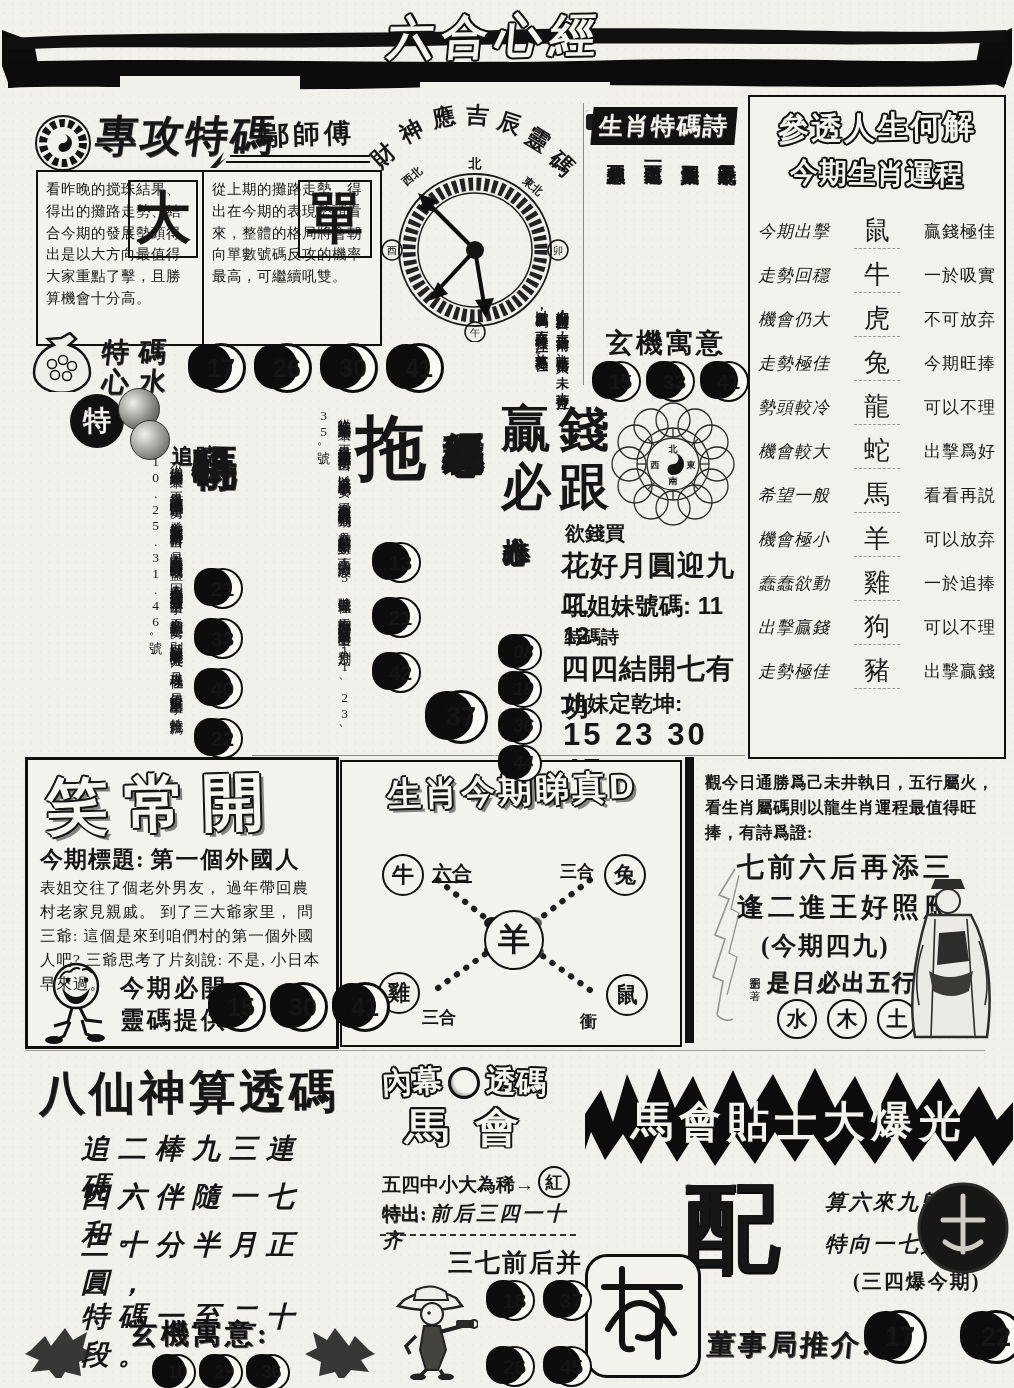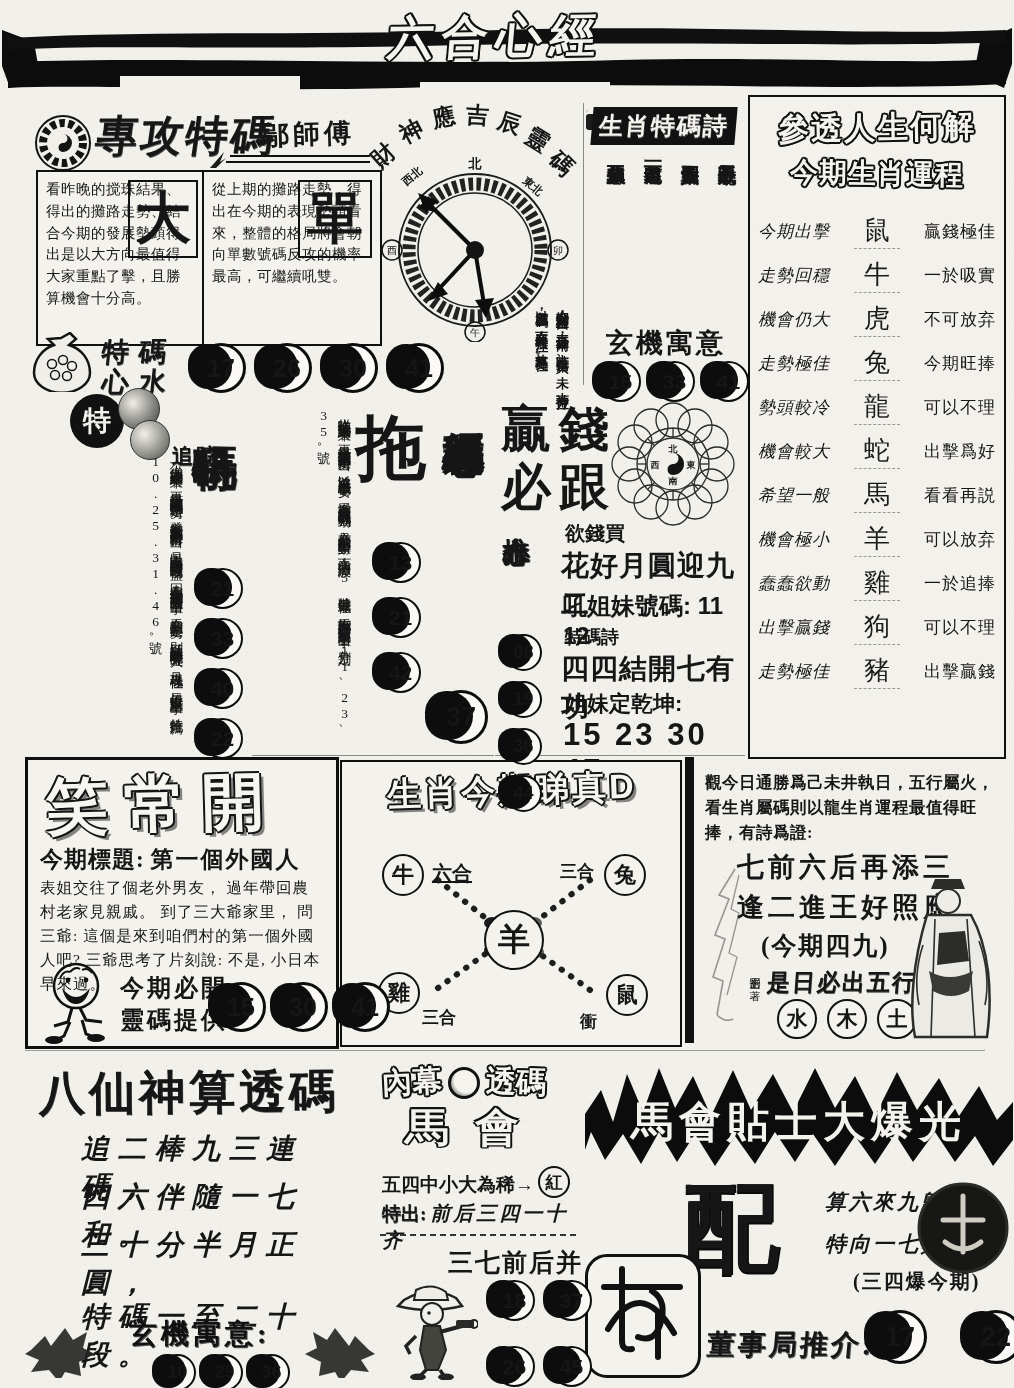--- a/index.html
+++ b/index.html
@@ -274,21 +274,21 @@
           <line x1="95" y1="95" x2="88" y2="88"></line>
       </g>
       <text x="70" y="58" text-anchor="middle" font-size="9" font-weight="bold" fill="#1a1a1a">北</text>
       <text x="70" y="90" text-anchor="middle" font-size="9" font-weight="bold" fill="#1a1a1a">南</text>
       <text x="88" y="74" text-anchor="middle" font-size="9" font-weight="bold" fill="#1a1a1a">東</text>
       <text x="52" y="74" text-anchor="middle" font-size="9" font-weight="bold" fill="#1a1a1a">西</text>
       <path d="M70,59 a11,11 0 1 1 0,22 a5.5,5.5 0 0 1 0,-11 a5.5,5.5 0 1 0 0,-11" fill="#141414"></path>
     </svg>
 
     <div class="abs vtext b rough" style="left:8px;top:124px;height:118px;font-size:27px;line-height:1;transform:rotate(-2deg);">心水推介</div>
-    <div class="abs ballcol" style="left:10px;top:242px;gap:10px;">
+    <div class="abs ballcol" style="left:10px;top:242px;gap:0;font-style:italic;">
       <span class="ball xs">08</span>
       <span class="ball xs">19</span>
       <span class="ball xs">36</span>
       <span class="ball xs">44</span>
     </div>
 
     <div class="abs b sans" style="left:70px;top:128px;font-size:20px;">欲錢買</div>
     <div class="abs b sans" style="left:66px;top:155px;font-size:28px;letter-spacing:1px;">花好月圓迎九二</div>
     <div class="abs b sans" style="left:68px;top:198px;font-size:24px;">吼姐妹號碼: 11 12</div>
     <div class="abs b sans" style="left:70px;top:233px;font-size:18px;">特碼詩</div>

